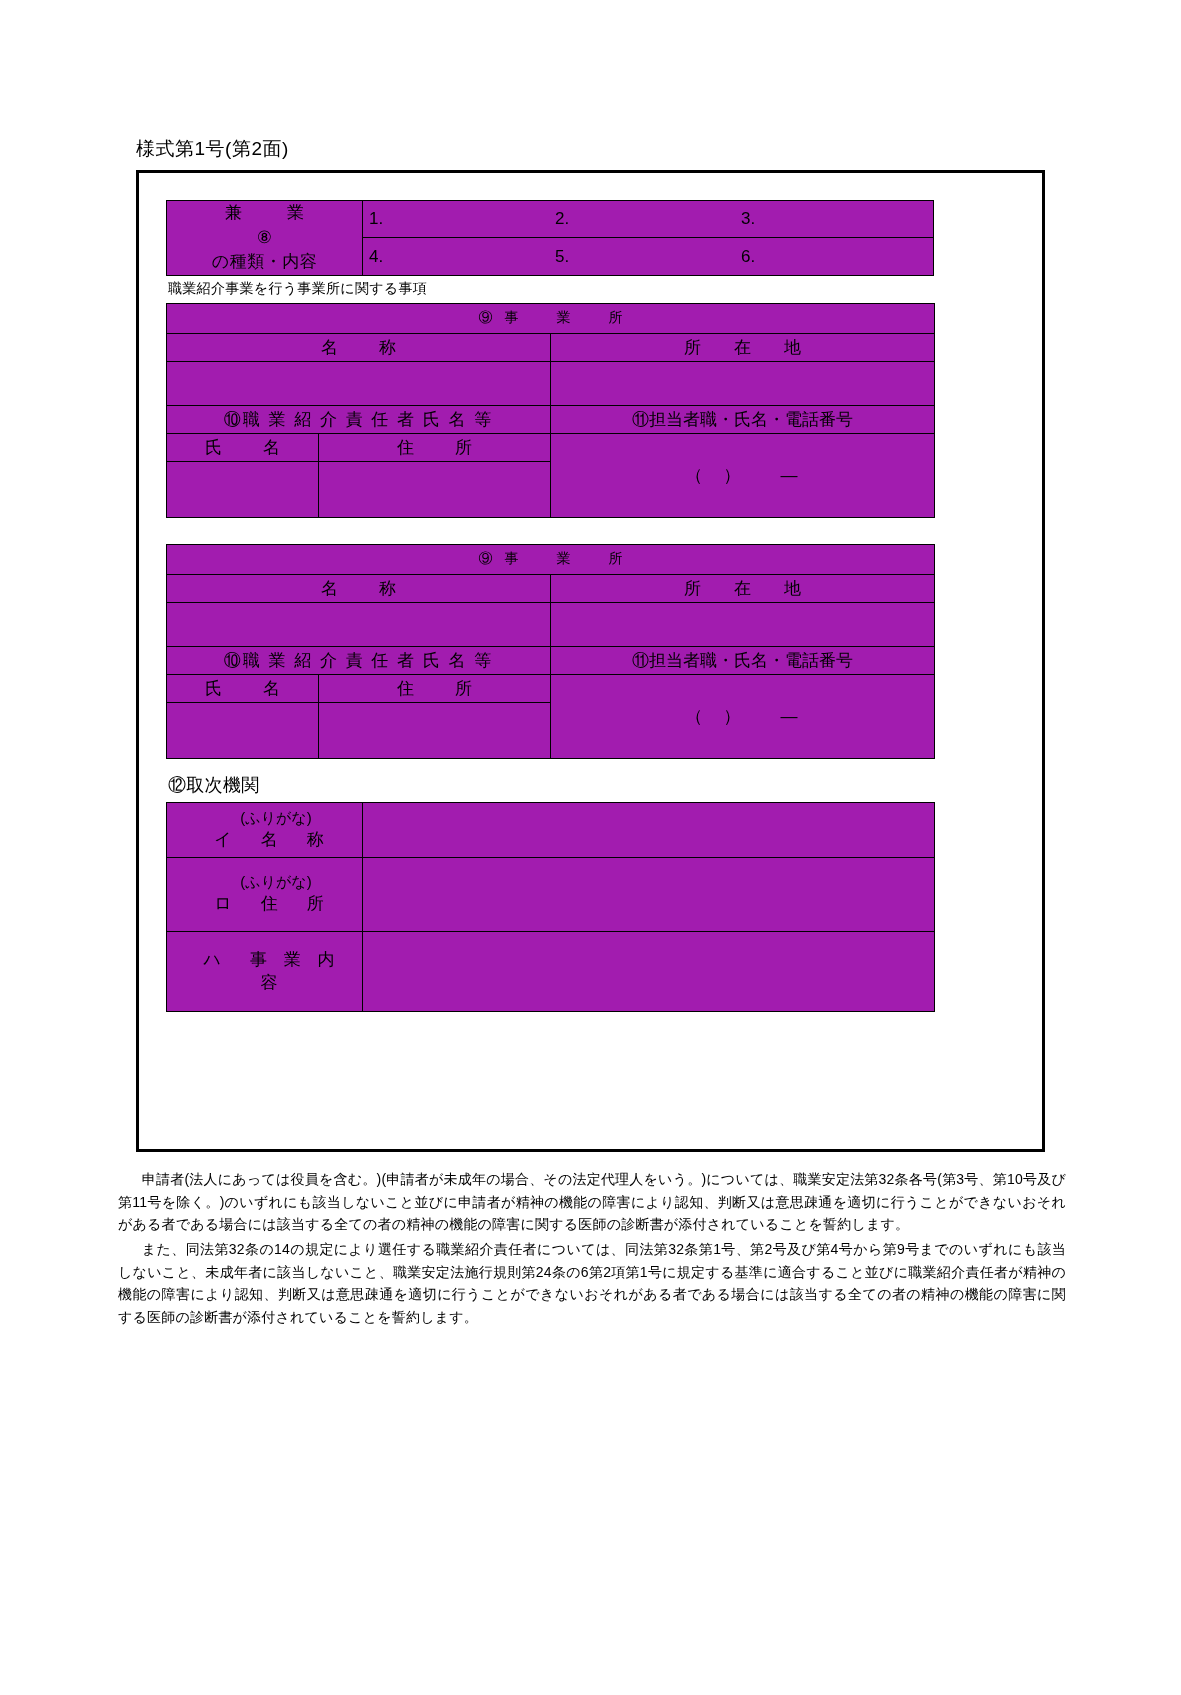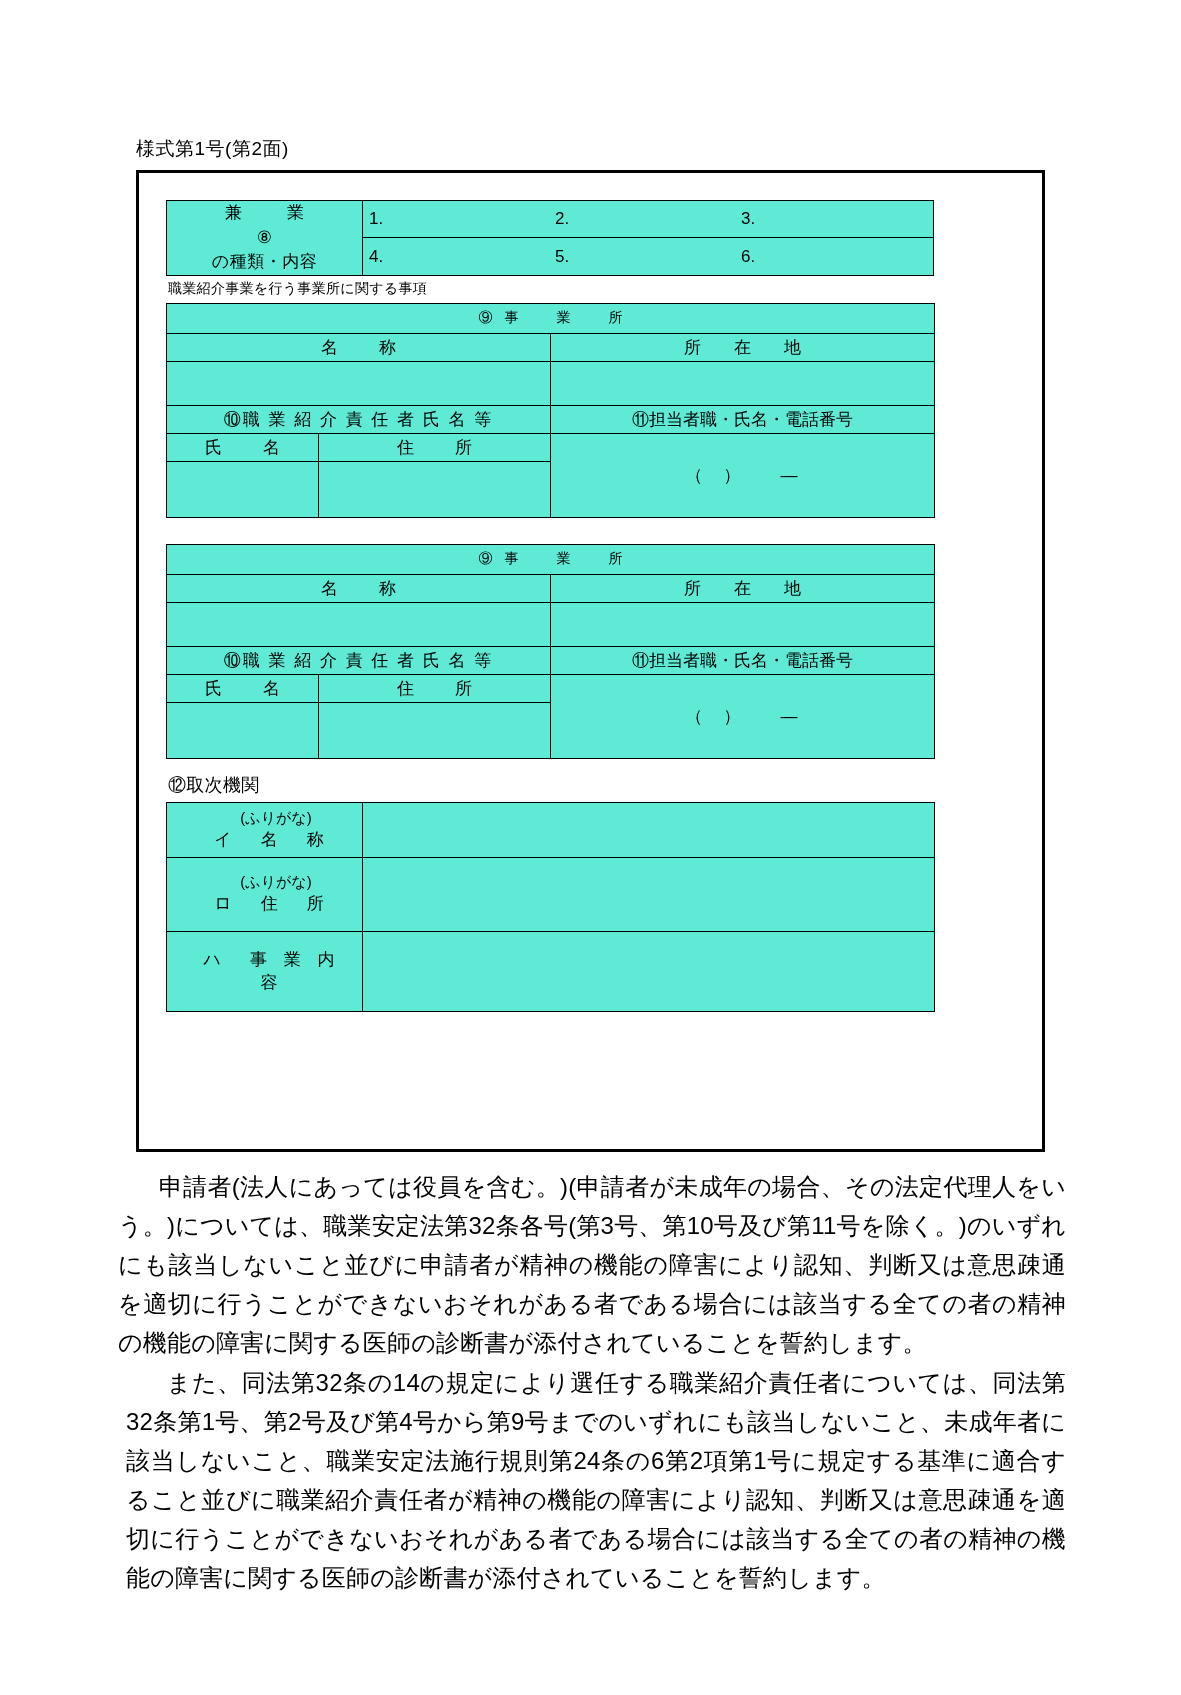--- a/index.html
+++ b/index.html
@@ -41,21 +41,21 @@
     position: absolute;
     left: 27px;
     top: 27px;
     width: 768px;
   }
 
   table.grid {
     border-collapse: collapse;
     table-layout: fixed;
     width: 768px;
-    background: #5eead4;
+    background: #a21caf;
   }
   table.grid td {
     border: 1px solid #000;
     font-size: 17px;
     vertical-align: middle;
     padding: 0 6px;
     box-sizing: border-box;
   }
 
   
@@ -158,30 +158,30 @@
   .name-sub { height: 50px; }
   .addr-sub3 { height: 74px; }
   .content-row { height: 80px; }
 
   
   .paragraphs {
     position: absolute;
     left: 118px;
     top: 1168px;
     width: 948px;
-    font-size: 24px;
+    font-size: 14px;
     line-height: 1.62;
     letter-spacing: 0.2px;
   }
   .paragraphs p {
     margin: 0 0 0 0;
     text-indent: 1.7em;
     text-align: justify;
   }
-  .paragraphs p + p { margin-top: 2px; margin-left: 8px; }
+  .paragraphs p + p { margin-top: 2px; }
 </style>
 </head>
 <body>
 
 <div class="page">
 
   <div class="form-label">様式第1号(第2面)</div>
 
   <div class="outer-box">
     <div class="inner">

